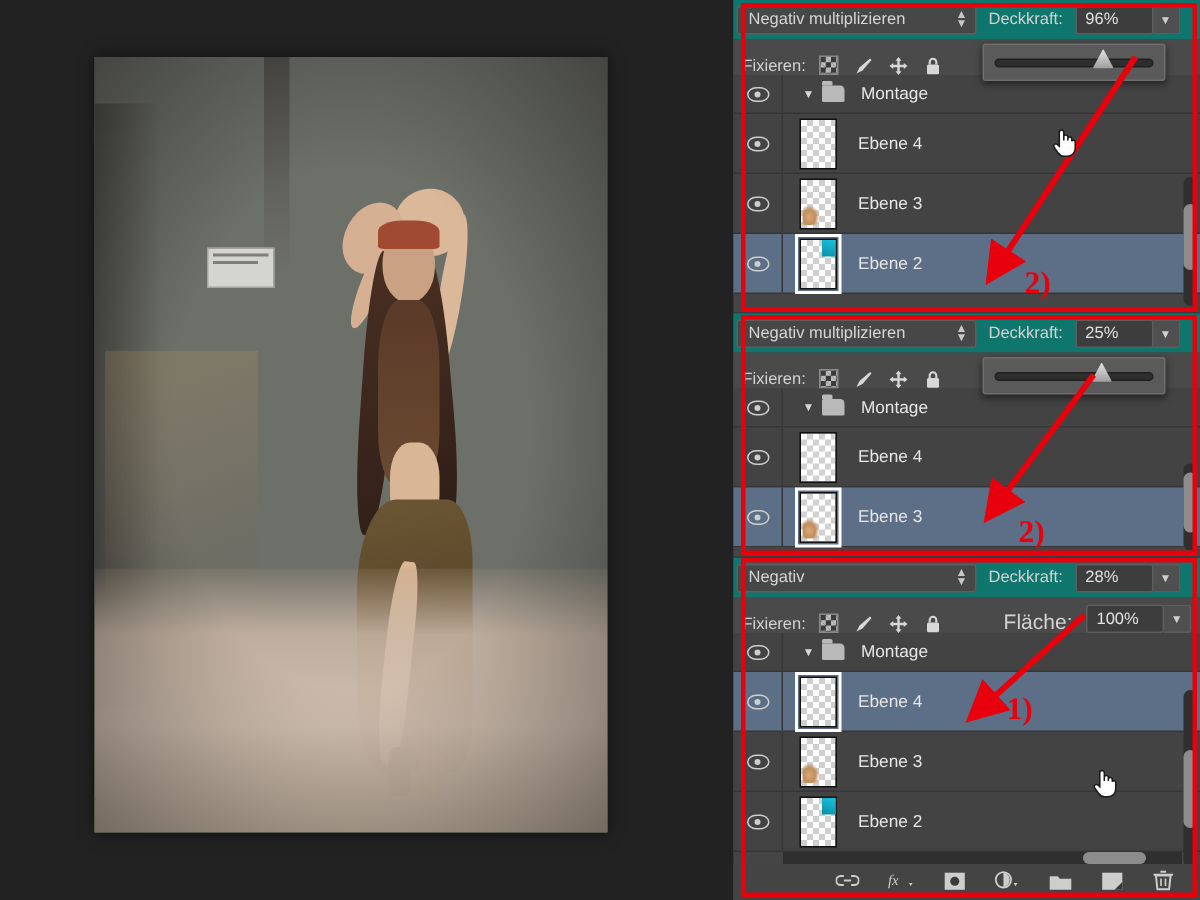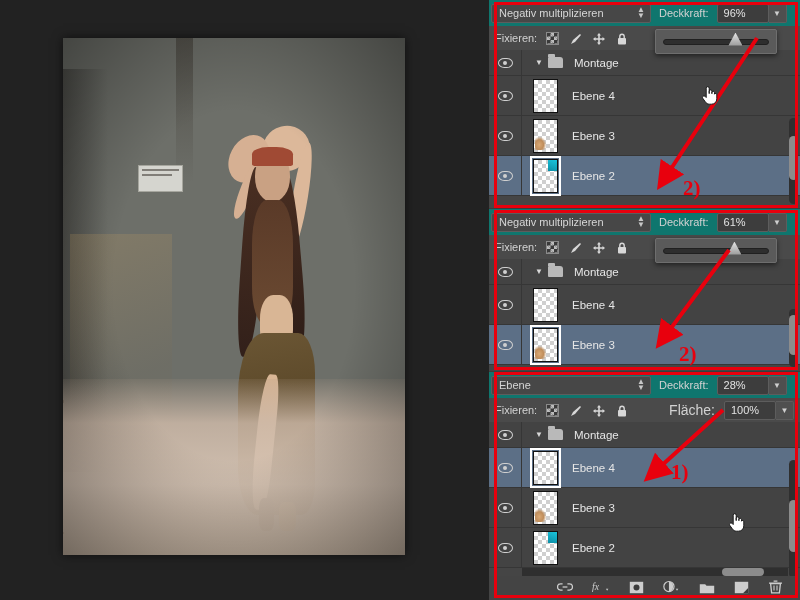--- a/index.html
+++ b/index.html
@@ -124,21 +124,21 @@
     border-radius: 2px; color: #e2e2e2; font-size: 11px; display: flex;
     align-items: center; padding: 0 6px;
   }
   .opac-caret {
     width: 18px; height: 19px; background: #4f4f4f; border: 1px solid #5d5d5d;
     border-left: none; border-radius: 0 2px 2px 0; color: #cfcfcf; font-size: 8px;
     display: flex; align-items: center; justify-content: center;
   }
   .opac-group { display: flex; align-items: center; }
 
-  .lockrow { display: flex; align-items: center; height: 24px; padding: 0 6px; gap: 9px;
+  .lockrow { display: flex; align-items: flex-end; height: 24px; padding: 0 6px; gap: 9px;
     background: #4a4a4a; color: #d2d2d2; font-size: 11px; }
   .lockrow .spacer { flex: 1; }
   .lockicons { display: flex; align-items: center; gap: 10px; }
   .ic { width: 13px; height: 13px; display: inline-block; position: relative; }
   .ic-checker { background-image:
       linear-gradient(45deg,#bdbdbd 25%,transparent 25%,transparent 75%,#bdbdbd 75%),
       linear-gradient(45deg,#bdbdbd 25%,#3a3a3a 25%,#3a3a3a 75%,#bdbdbd 75%);
     background-size: 7px 7px; background-position: 0 0, 3.5px 3.5px; border: 1px solid #8a8a8a; }
 
   .fl-label { color: #d2d2d2; font-size: 14px; }
@@ -331,21 +331,21 @@
     </div>
 
     <div class="pspanel" style="top:209px; height:162px;">
       <div class="optrow">
         <div class="blend-select">
           <span>Negativ multiplizieren</span>
           <span class="arrows">▲<br>▼</span>
         </div>
         <span class="opac-label">Deckkraft:</span>
         <div class="opac-group">
-          <div class="opac-box">61%</div>
+          <div class="opac-box">25%</div>
           <div class="opac-caret">▼</div>
         </div>
       </div>
       <div class="lockrow">
         <span>Fixieren:</span>
         <span class="lockicons">
           <span class="ic ic-checker"></span>
           <span class="ic">
             <svg viewBox="0 0 14 14" width="14" height="14">
                 <path d="M2 12 L6 10 L12 3 L11 2 L4 8 Z" fill="#d8d8d8"></path>
@@ -399,21 +399,21 @@
       </div>
 
       <div class="vscroll" style="top:100px; height:58px;">
         <div class="thumbv" style="top:6px; height:40px;"></div>
       </div>
     </div>
 
     <div class="pspanel" style="top:372px; height:228px;">
       <div class="optrow">
         <div class="blend-select">
-          <span>Ebene</span>
+          <span>Negativ</span>
           <span class="arrows">▲<br>▼</span>
         </div>
         <span class="opac-label">Deckkraft:</span>
         <div class="opac-group">
           <div class="opac-box">28%</div>
           <div class="opac-caret">▼</div>
         </div>
       </div>
       <div class="lockrow">
         <span>Fixieren:</span>

